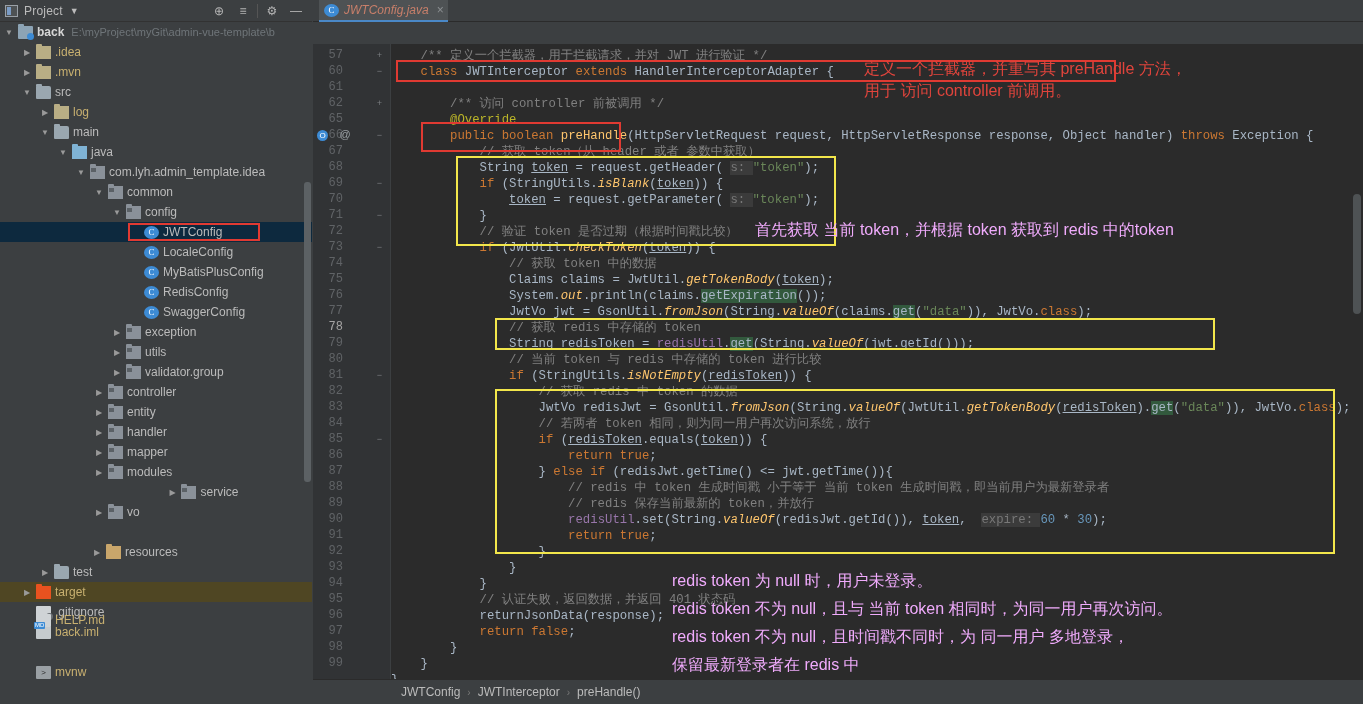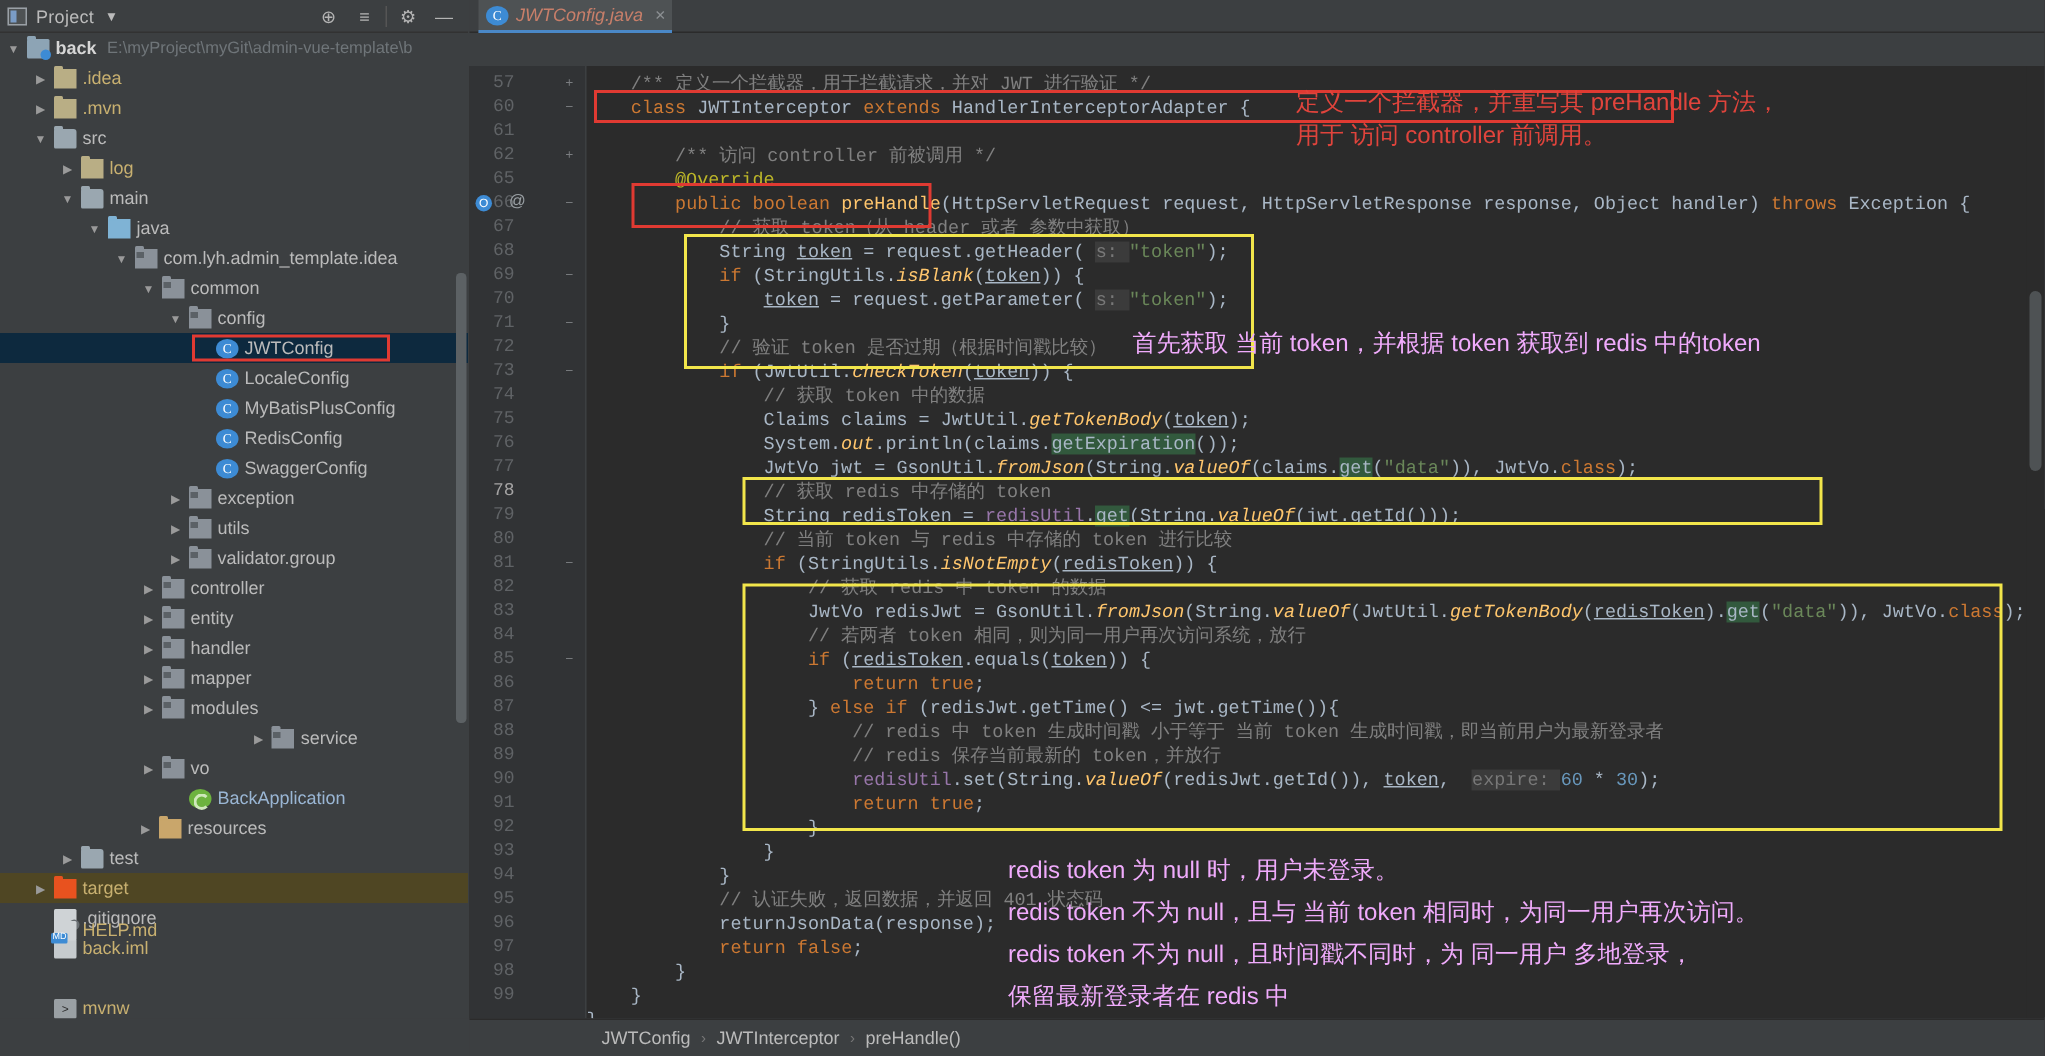--- a/index.html
+++ b/index.html
@@ -322,25 +322,20 @@
       </div>
       <div class="trow" style="top: 460px; position: absolute; left: 0px; right: 0px; padding-left: 94px; justify-content: center;">
         <span class="arrow closed"></span>
         <span class="tico ic-folder-pkg" style="margin-left: 4px;"></span>
         <span class="tlabel ">service</span>
       </div>
       <div class="trow" style="top: 480px; position: absolute; left: 0px; right: 0px; padding-left: 94px;">
         <span class="arrow closed"></span>
         <span class="tico ic-folder-pkg" style="margin-left: 4px;"></span>
         <span class="tlabel ">vo</span>
-      </div>
-      <div class="trow" style="top: 500px; position: absolute; left: 0px; right: 0px; padding-left: 112px;">
-        <span class="arrow none"></span>
-        <span class="tico ic-spring" style="margin-left: 4px;"></span>
-        <span class="tlabel bluish">BackApplication</span>
       </div>
       <div class="trow" style="top: 520px; position: absolute; left: 0px; right: 0px; padding-left: 92px;">
         <span class="arrow closed"></span>
         <span class="tico ic-folder-res" style="margin-left: 4px;"></span>
         <span class="tlabel ">resources</span>
       </div>
       <div class="trow" style="top: 540px; position: absolute; left: 0px; right: 0px; padding-left: 40px;">
         <span class="arrow closed"></span>
         <span class="tico ic-folder" style="margin-left: 4px;"></span>
         <span class="tlabel ">test</span>

